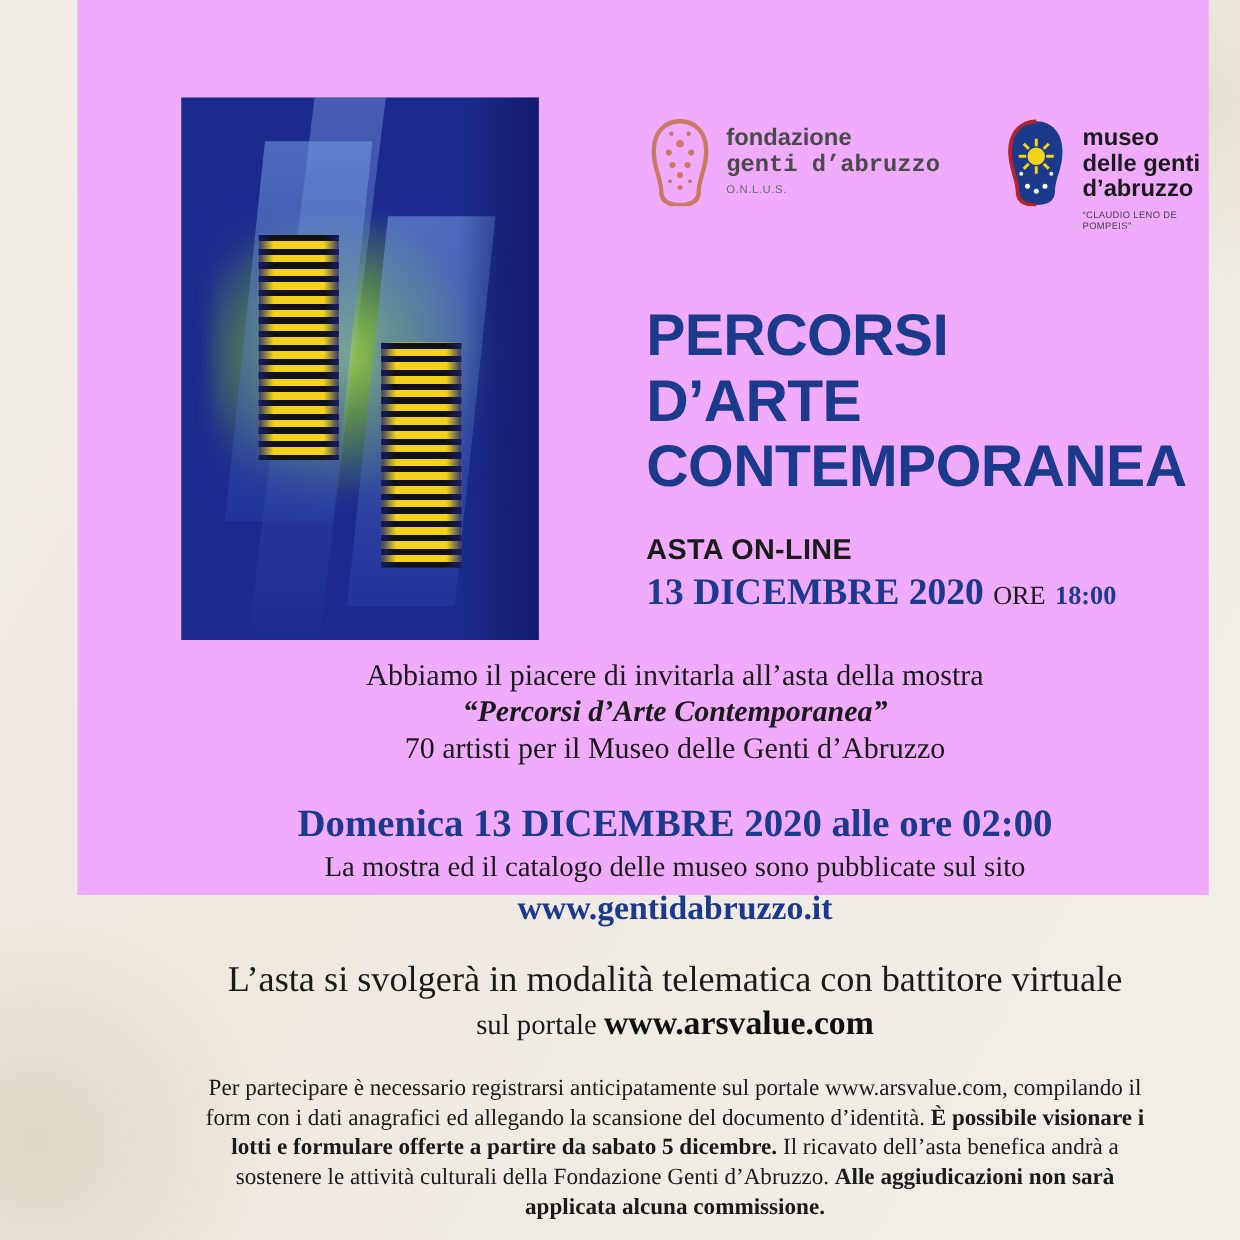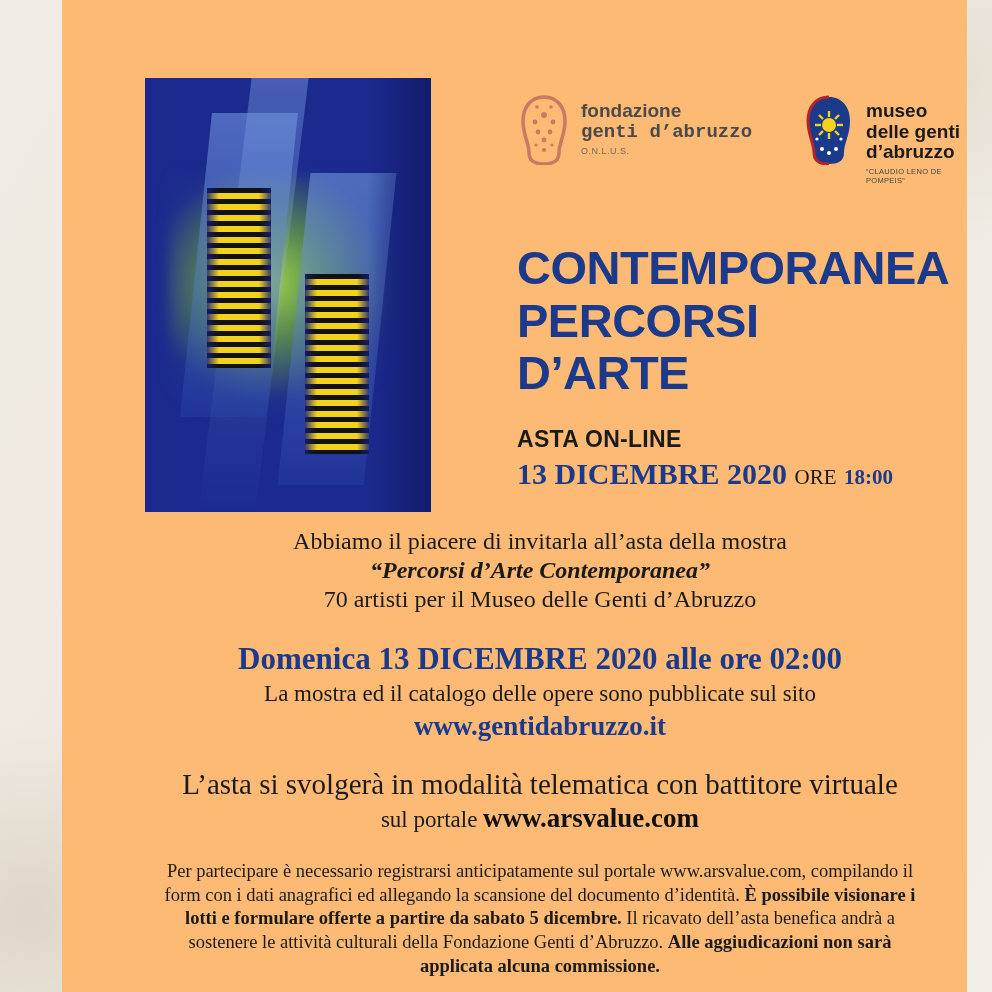--- a/index.html
+++ b/index.html
@@ -20,22 +20,22 @@
     background:
       radial-gradient(circle at 3% 92%, #ded6c8 0%, rgba(222,214,200,0) 14%),
       radial-gradient(circle at 97% 8%, #e6e0d4 0%, rgba(230,224,212,0) 12%),
       linear-gradient(120deg, #f1ece5 0%, #efe9e0 40%, #f2eee8 100%);
   }
   .flyer {
     position: absolute;
     left: 62px;
     top: 0px;
     width: 905px;
-    height: 992px;
-    background: #fdba74;
+    height: 716px;
+    background: #f0abfc;
   }
 
   
   .artwork {
     position: absolute;
     left: 83px;
     top: 78px;
     width: 286px;
     height: 434px;
     background: #1c2a8e;
@@ -279,37 +279,37 @@
         <div class="l1">museo</div>
         <div class="l2">delle genti</div>
         <div class="l3">d’abruzzo</div>
         <div class="sub">“CLAUDIO LENO DE POMPEIS”</div>
       </div>
     </div>
 
   </div>
 
   <div class="title-block">
+    <div class="main-title">PERCORSI D’ARTE</div>
     <div class="main-title">CONTEMPORANEA</div>
-    <div class="main-title">PERCORSI D’ARTE</div>
     <div class="auction-label">ASTA ON-LINE</div>
     <div class="auction-date">
       <span>13 DICEMBRE 2020</span>
       <span class="ore">ORE</span>
       <span class="hour">18:00</span>
     </div>
   </div>
 
   <div class="body-copy">
     <div class="invite-1">Abbiamo il piacere di invitarla all’asta della mostra</div>
     <div class="invite-2">“Percorsi d’Arte Contemporanea”</div>
     <div class="invite-3">70 artisti per il Museo delle Genti d’Abruzzo</div>
 
     <div class="big-date">Domenica 13 DICEMBRE 2020 alle ore 02:00</div>
-    <div class="catalog-line">La mostra ed il catalogo delle opere sono pubblicate sul sito</div>
+    <div class="catalog-line">La mostra ed il catalogo delle museo sono pubblicate sul sito</div>
     <div class="site-link">www.gentidabruzzo.it</div>
 
     <div class="telematic">L’asta si svolgerà in modalità telematica con battitore virtuale</div>
     <div class="portal-line">
       <span>sul portale </span><b>www.arsvalue.com</b>
     </div>
 
     <div class="fineprint">
       <span>Per partecipare è necessario registrarsi anticipatamente sul portale </span><span>www.arsvalue.com</span><span>, compilando il form con i dati anagrafici ed allegando la scansione del documento d’identità. </span><b>È possibile visionare i lotti e formulare offerte a partire da sabato 5 dicembre.</b><span> Il ricavato dell’asta benefica andrà a sostenere le attività culturali della Fondazione Genti d’Abruzzo. </span><b>Alle aggiudicazioni non sarà applicata alcuna commissione.</b>
     </div>

